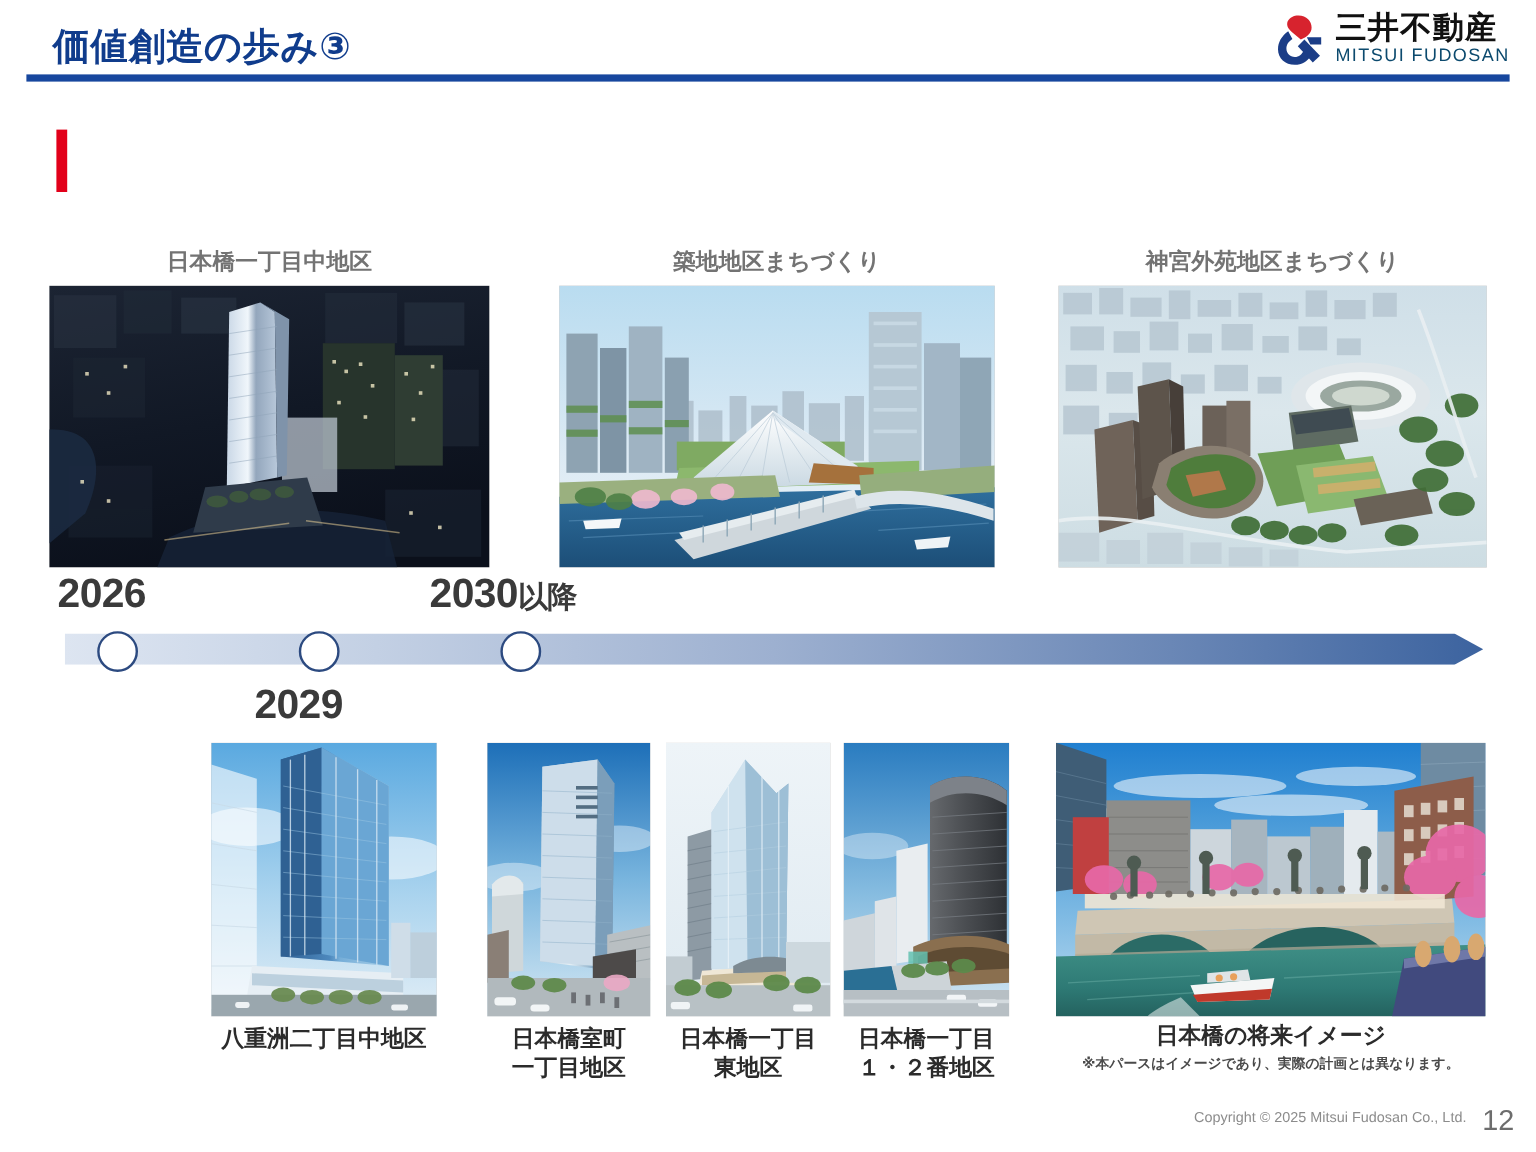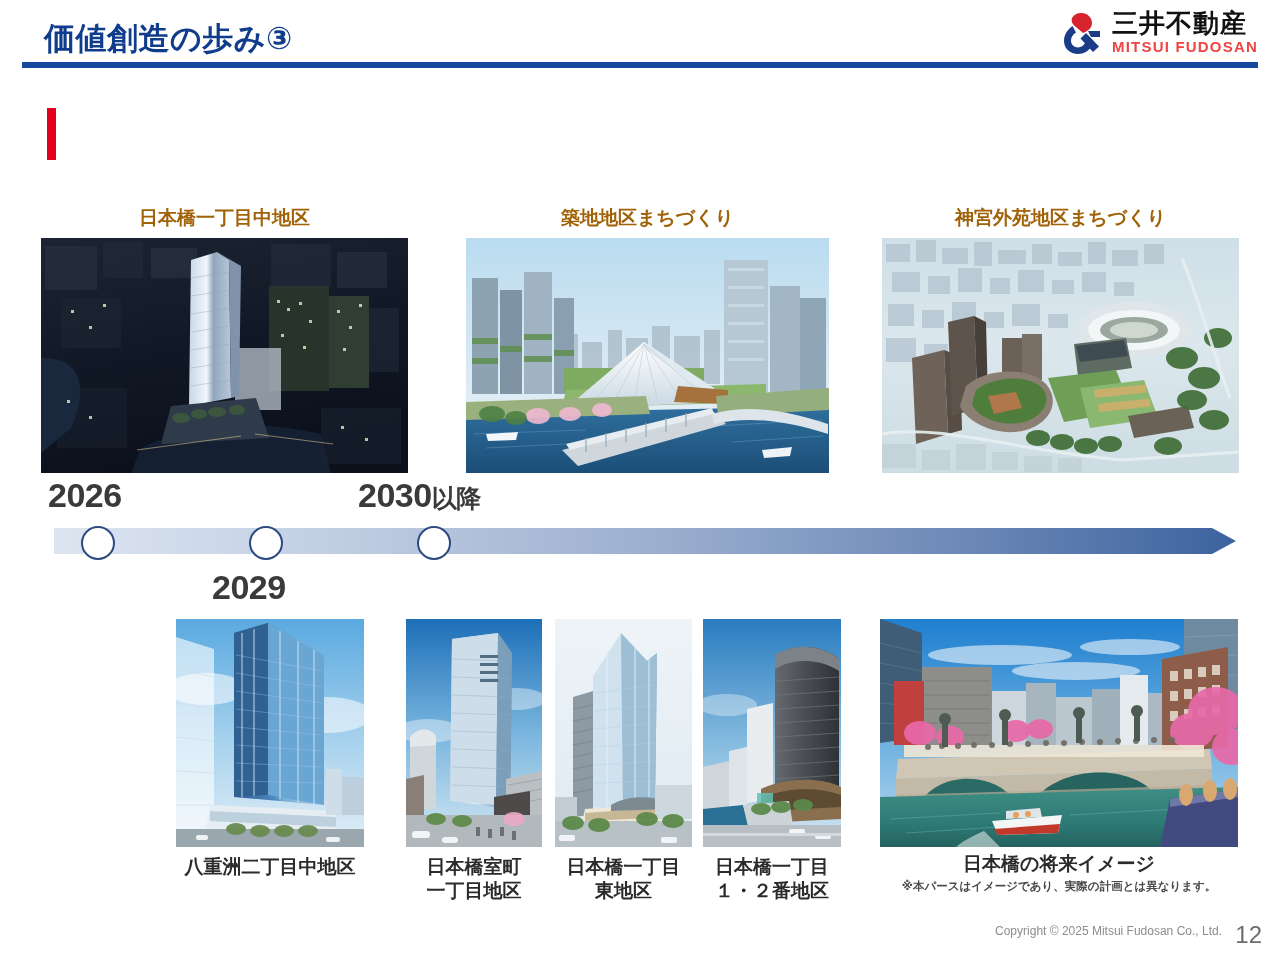--- a/index.html
+++ b/index.html
@@ -65,22 +65,22 @@
     line-height: 1;
   }
   .logo-jp {
     font-size: 26px;
     font-weight: bold;
     color: #111;
     letter-spacing: 1px;
   }
   .logo-en {
     font-size: 15px;
-    font-weight: bold;
-    color: #ef4444;
+    font-weight: normal;
+    color: #0c4a6e;
     letter-spacing: 1.2px;
     margin-top: 3px;
   }
 
   
   .lead-bar {
     position: absolute;
     left: 47px;
     top: 108px;
     width: 9px;
@@ -101,21 +101,21 @@
   
   .top-row { position: absolute; left: 0; top: 205px; width: 1280px; height: 275px; }
   .top-cell { position: absolute; }
   .cap-top {
     position: absolute;
     left: 0; top: 0;
     width: 100%;
     text-align: center;
     font-size: 19px;
     font-weight: bold;
-    color: #a16207;
+    color: #737373;
     white-space: nowrap;
   }
   .photo {
     position: absolute;
     top: 33px;
     left: 0;
     overflow: hidden;
     background: #ccc;
   }
 

